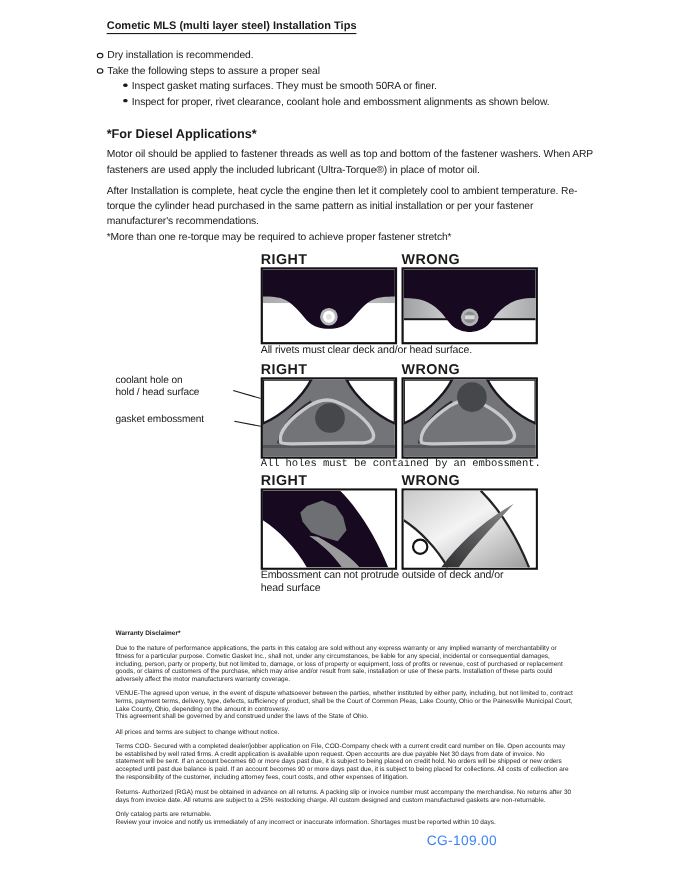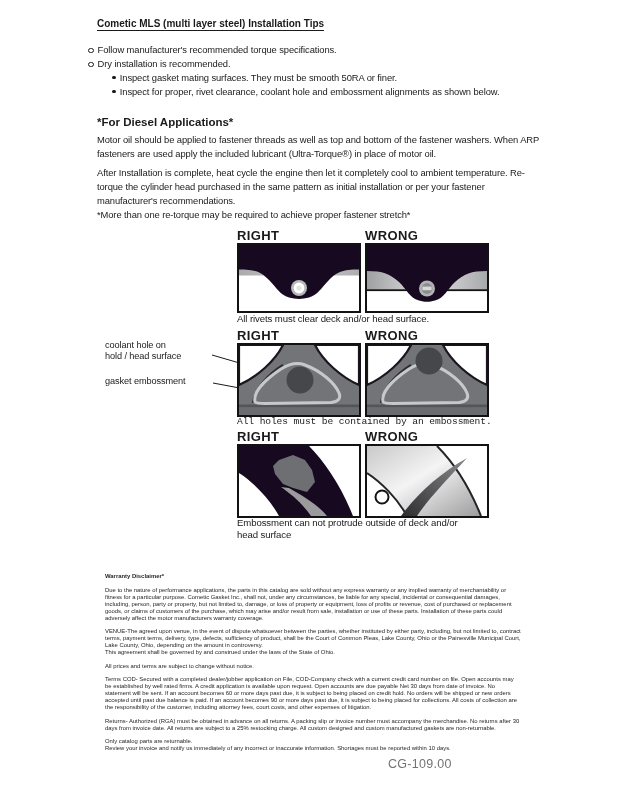--- a/index.html
+++ b/index.html
@@ -42,35 +42,35 @@
   .caption{font-size:9.6px;line-height:11.5px;letter-spacing:-0.1px;}
   .ann{
     font-size:9.2px;line-height:11px;text-align:left;width:106px;letter-spacing:-0.1px;
   }
   
   .disclaimer{left:105px;top:573px;width:416px;font-size:5.9px;line-height:7px;color:#1f1f1f;}
   .fp{margin:0 0 6.5px 0;}
   .fp-tight{margin:0;}
   .fp-head{font-weight:bold;margin:0 0 6.5px 0;}
   
-  .footer-code{left:388px;top:757px;font-size:12.5px;letter-spacing:.3px;color:#737373;}
+  .footer-code{left:388px;top:757px;font-size:12.5px;letter-spacing:.3px;color:#3b82f6;}
 </style>
 </head>
 <body>
 
 <div class="abs doc-title">Cometic MLS (multi layer steel) Installation Tips</div>
 
 <div class="abs tips">
   <div class="tip-row">
     <span class="marker-open"></span>
-    <span>Follow manufacturer's recommended torque specifications.</span>
+    <span>Dry installation is recommended.</span>
   </div>
   <div class="tip-row">
     <span class="marker-open"></span>
-    <span>Dry installation is recommended.</span>
+    <span>Take the following steps to assure a proper seal</span>
   </div>
   <div class="tip-row tip-sub">
     <span class="marker-solid"></span>
     <span>Inspect gasket mating surfaces.  They must be smooth 50RA or finer.</span>
   </div>
   <div class="tip-row tip-sub">
     <span class="marker-solid"></span>
     <span>Inspect for proper, rivet clearance, coolant hole and embossment alignments as shown below.</span>
   </div>
 </div>

